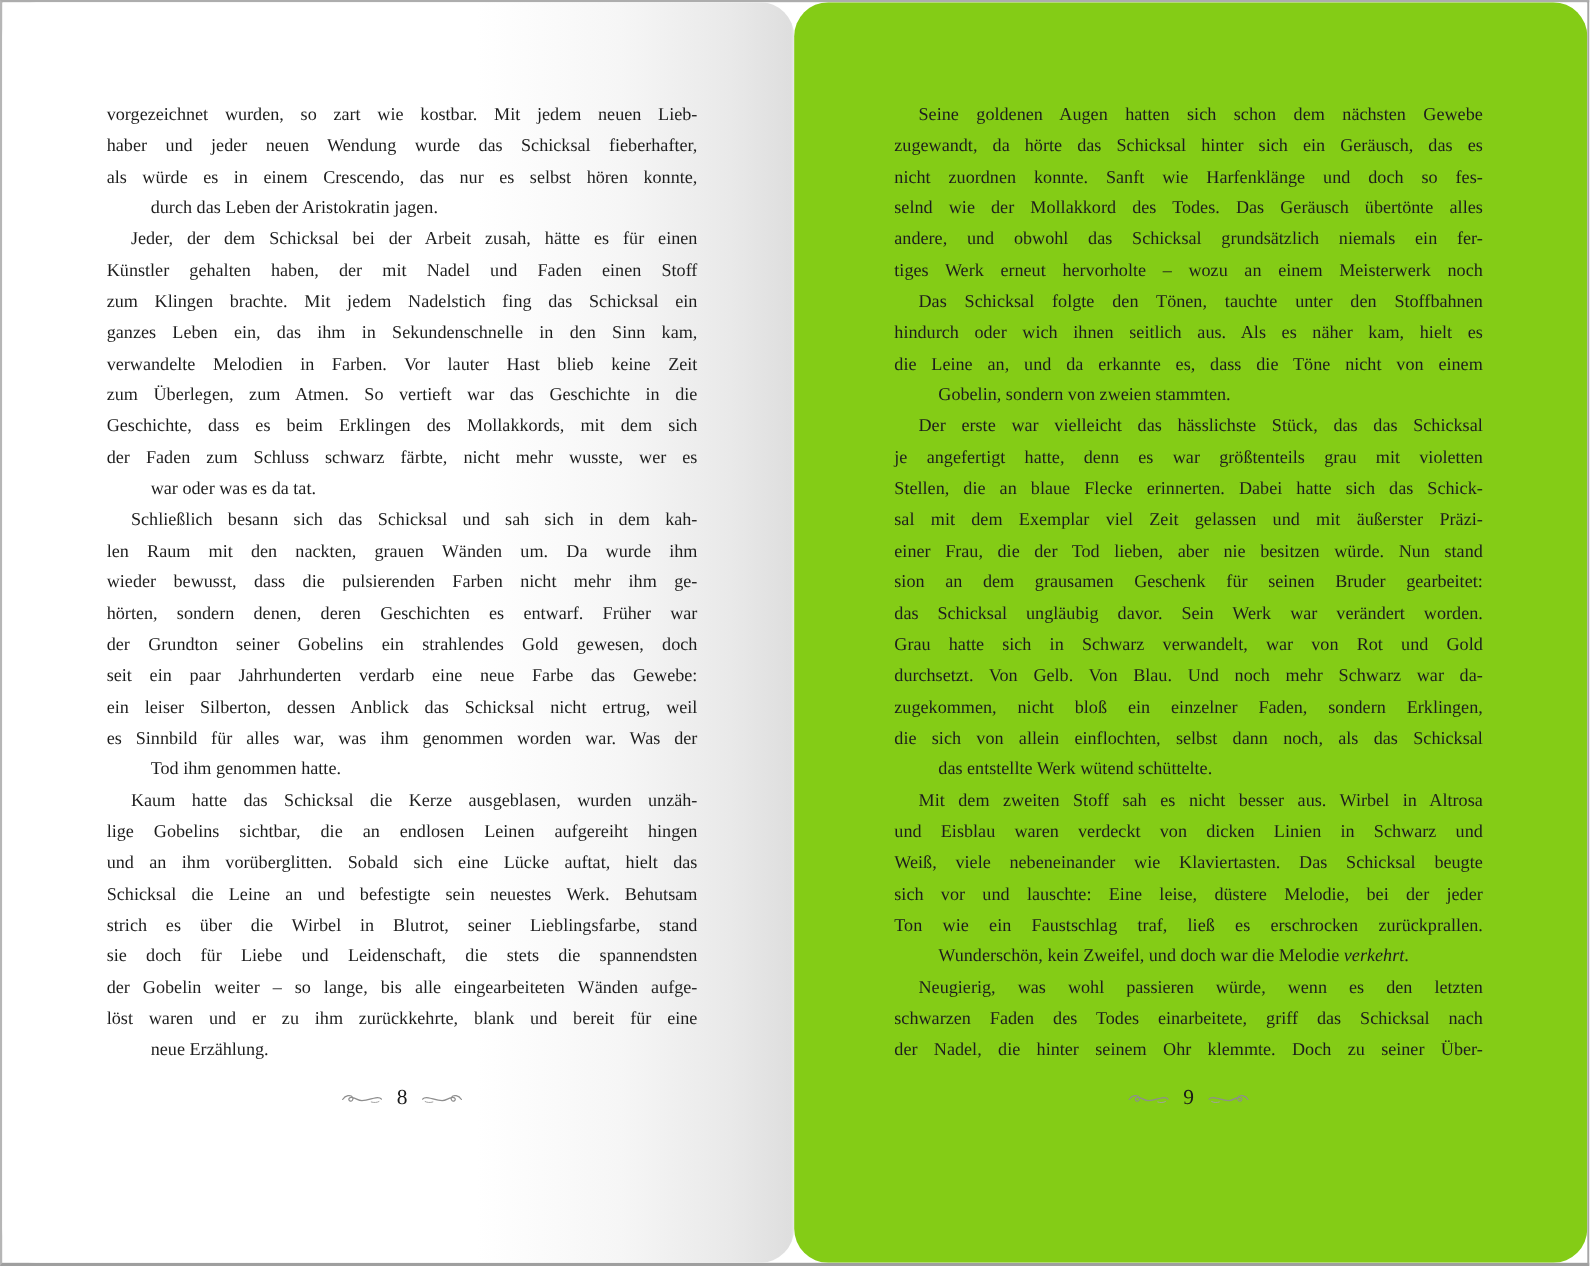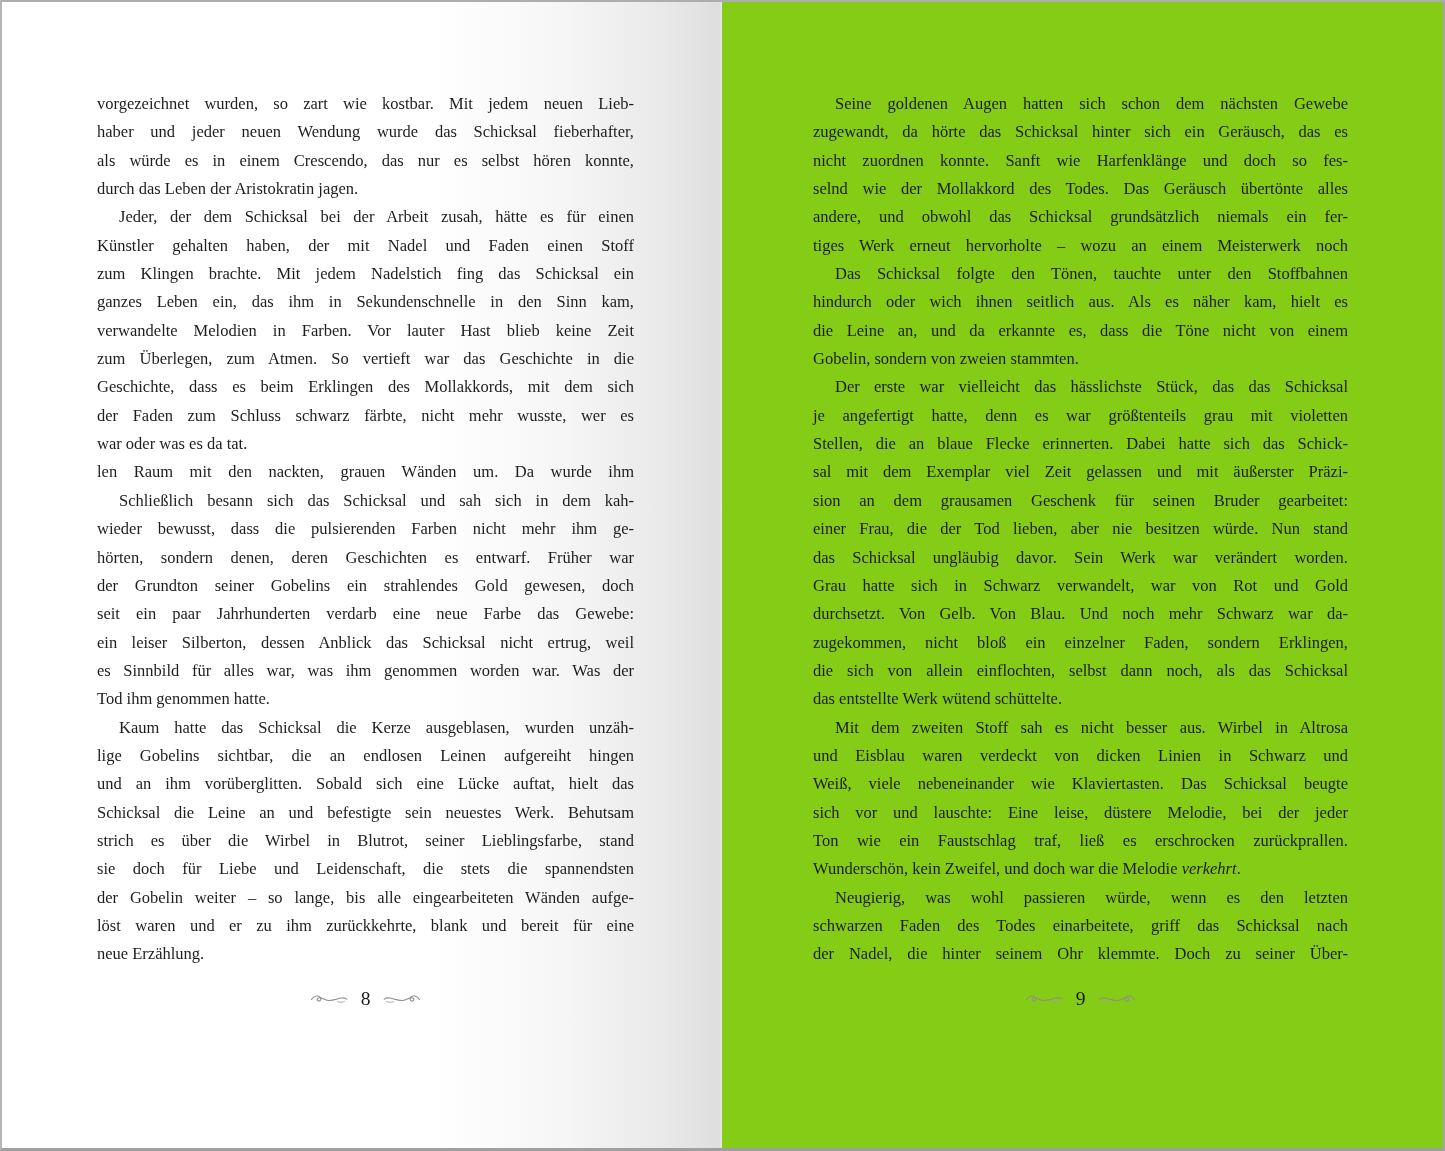--- a/index.html
+++ b/index.html
@@ -9,40 +9,40 @@
     box-sizing: border-box;
     display: flex;
     background: #ffffff;
     border-top: 2px solid #adadad;
     border-left: 2px solid #b6b6b6;
     border-right: 2px solid #a6a6a6;
     border-bottom: 3px solid #9f9f9f;
     overflow: hidden;
     font-family: "Liberation Serif", "DejaVu Serif", serif;
   }
-  .page { height: 100%; position: relative; }
+  .page { height: 100%; position: relative; border-radius: 31px; }
   .page-left {
     width: 720px;
     background: linear-gradient(90deg, #ffffff 0%, #ffffff 60%, #f6f6f6 78%, #e9e9e9 92%, #dedede 99.6%, #e9e9e9 100%);
   }
   .page-right { flex: 1; background: #84cc16; }
   .text-block {
     margin-top: 88px;
     color: #1d1d1d;
   }
   .page-left .text-block { margin-left: 95px; width: 537px; }
   .page-right .text-block { margin-left: 91px; width: 535px; }
   .line {
     font-size: 16.5px;
     line-height: 28.35px;
     text-align: justify;
     text-align-last: justify;
     white-space: normal;
   }
-  .line.last { text-align-last: left; }
+  .line.last { text-align-last: left; margin-left: 40px; }
   .line.indent { text-indent: 22px; }
   .line em { font-style: italic; }
   .folio {
     margin-top: 20px;
     display: flex;
     align-items: center;
     justify-content: center;
     gap: 13px;
   }
   .page-left .folio { margin-left: 95px; width: 537px; }
@@ -69,22 +69,22 @@
         <div class="line last">durch das Leben der Aristokratin jagen.</div>
         <div class="line indent">Jeder, der dem Schicksal bei der Arbeit zusah, hätte es für einen</div>
         <div class="line">Künstler gehalten haben, der mit Nadel und Faden einen Stoff</div>
         <div class="line">zum Klingen brachte. Mit jedem Nadelstich fing das Schicksal ein</div>
         <div class="line">ganzes Leben ein, das ihm in Sekundenschnelle in den Sinn kam,</div>
         <div class="line">verwandelte Melodien in Farben. Vor lauter Hast blieb keine Zeit</div>
         <div class="line">zum Überlegen, zum Atmen. So vertieft war das Geschichte in die</div>
         <div class="line">Geschichte, dass es beim Erklingen des Mollakkords, mit dem sich</div>
         <div class="line">der Faden zum Schluss schwarz färbte, nicht mehr wusste, wer es</div>
         <div class="line last">war oder was es da tat.</div>
+        <div class="line indent">Schließlich besann sich das Schicksal und sah sich in dem kah-</div>
         <div class="line">len Raum mit den nackten, grauen Wänden um. Da wurde ihm</div>
-        <div class="line indent">Schließlich besann sich das Schicksal und sah sich in dem kah-</div>
         <div class="line">wieder bewusst, dass die pulsierenden Farben nicht mehr ihm ge-</div>
         <div class="line">hörten, sondern denen, deren Geschichten es entwarf. Früher war</div>
         <div class="line">der Grundton seiner Gobelins ein strahlendes Gold gewesen, doch</div>
         <div class="line">seit ein paar Jahrhunderten verdarb eine neue Farbe das Gewebe:</div>
         <div class="line">ein leiser Silberton, dessen Anblick das Schicksal nicht ertrug, weil</div>
         <div class="line">es Sinnbild für alles war, was ihm genommen worden war. Was der</div>
         <div class="line last">Tod ihm genommen hatte.</div>
         <div class="line indent">Kaum hatte das Schicksal die Kerze ausgeblasen, wurden unzäh-</div>
         <div class="line">lige Gobelins sichtbar, die an endlosen Leinen aufgereiht hingen</div>
         <div class="line">und an ihm vorüberglitten. Sobald sich eine Lücke auftat, hielt das</div>
@@ -117,22 +117,22 @@
         <div class="line">andere, und obwohl das Schicksal grundsätzlich niemals ein fer-</div>
         <div class="line">tiges Werk erneut hervorholte – wozu an einem Meisterwerk noch</div>
         <div class="line indent">Das Schicksal folgte den Tönen, tauchte unter den Stoffbahnen</div>
         <div class="line">hindurch oder wich ihnen seitlich aus. Als es näher kam, hielt es</div>
         <div class="line">die Leine an, und da erkannte es, dass die Töne nicht von einem</div>
         <div class="line last">Gobelin, sondern von zweien stammten.</div>
         <div class="line indent">Der erste war vielleicht das hässlichste Stück, das das Schicksal</div>
         <div class="line">je angefertigt hatte, denn es war größtenteils grau mit violetten</div>
         <div class="line">Stellen, die an blaue Flecke erinnerten. Dabei hatte sich das Schick-</div>
         <div class="line">sal mit dem Exemplar viel Zeit gelassen und mit äußerster Präzi-</div>
+        <div class="line">einer Frau, die der Tod lieben, aber nie besitzen würde. Nun stand</div>
         <div class="line">sion an dem grausamen Geschenk für seinen Bruder gearbeitet:</div>
-        <div class="line">einer Frau, die der Tod lieben, aber nie besitzen würde. Nun stand</div>
         <div class="line">das Schicksal ungläubig davor. Sein Werk war verändert worden.</div>
         <div class="line">Grau hatte sich in Schwarz verwandelt, war von Rot und Gold</div>
         <div class="line">durchsetzt. Von Gelb. Von Blau. Und noch mehr Schwarz war da-</div>
         <div class="line">zugekommen, nicht bloß ein einzelner Faden, sondern Erklingen,</div>
         <div class="line">die sich von allein einflochten, selbst dann noch, als das Schicksal</div>
         <div class="line last">das entstellte Werk wütend schüttelte.</div>
         <div class="line indent">Mit dem zweiten Stoff sah es nicht besser aus. Wirbel in Altrosa</div>
         <div class="line">und Eisblau waren verdeckt von dicken Linien in Schwarz und</div>
         <div class="line">Weiß, viele nebeneinander wie Klaviertasten. Das Schicksal beugte</div>
         <div class="line">sich vor und lauschte: Eine leise, düstere Melodie, bei der jeder</div>

